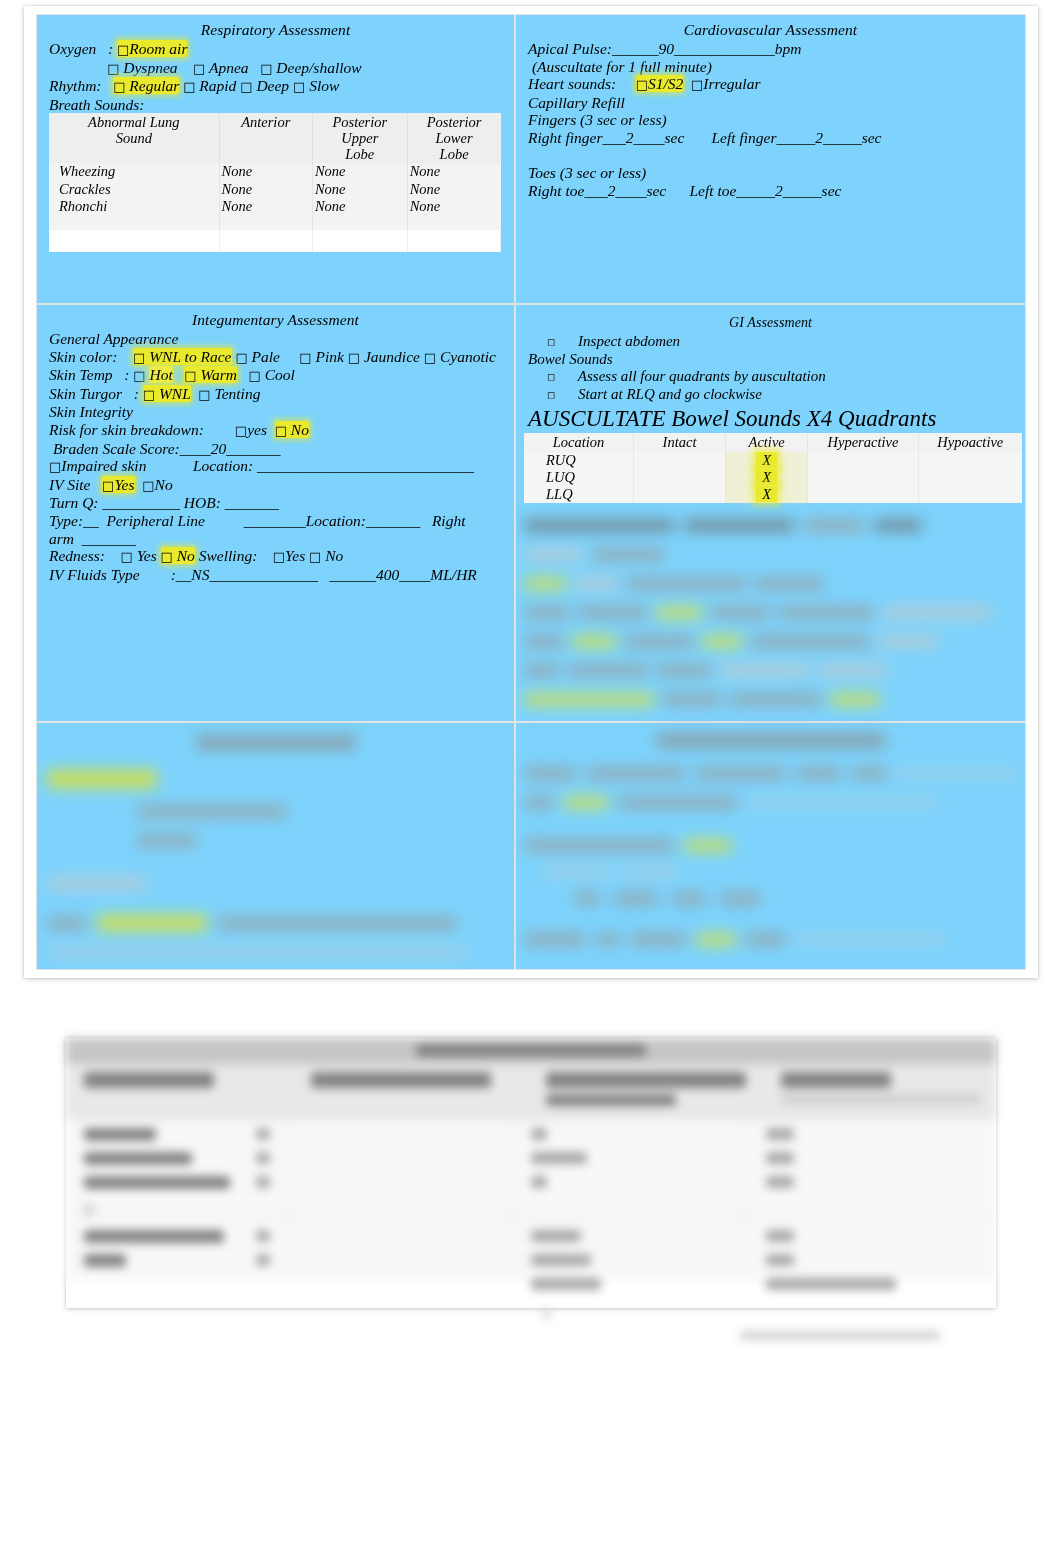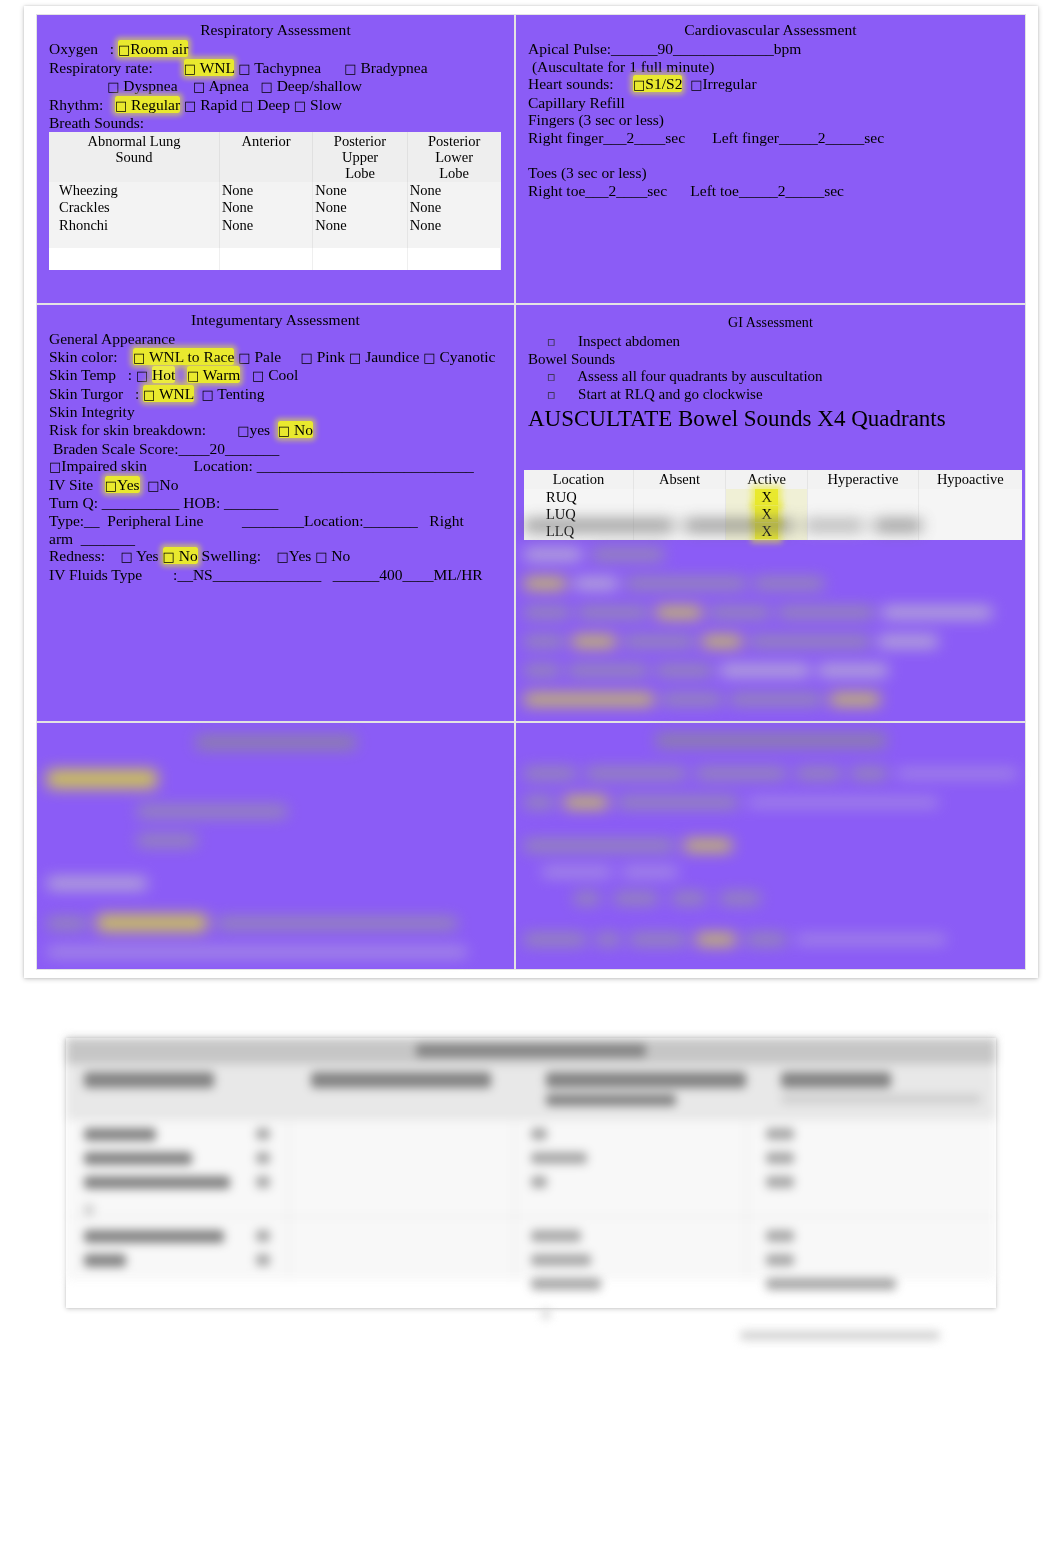--- a/index.html
+++ b/index.html
@@ -35,21 +35,22 @@
     height: 270px;
     background: #fff;
     box-shadow: 0 1px 5px rgba(0,0,0,0.20), 0 0 2px rgba(0,0,0,0.10);
   }
 
   
   .panel {
     position: absolute;
     box-sizing: border-box;
     border: 1px solid #e3e3e3;
-    background: #8b5cf6;
+    background: #7dd3fc;
+    font-style: italic;
   }
   .p-resp  { left: 12px;  top: 8px;   width: 479px; height: 290px; }
   .p-cv    { left: 491px; top: 8px;   width: 511px; height: 290px; }
   .p-integ { left: 12px;  top: 298px; width: 479px; height: 418px; }
   .p-gi    { left: 491px; top: 298px; width: 511px; height: 418px; }
   .p-blL   { left: 12px;  top: 716px; width: 479px; height: 248px; }
   .p-blR   { left: 491px; top: 716px; width: 511px; height: 248px; }
 
   .sec-title {
     text-align: center;
@@ -111,21 +112,21 @@
     background: #f3f3f3;
     border-right: 1px solid #e5e5e5;
     padding: 0 2px;
     line-height: 17.5px;
   }
   table.lung td:last-child { border-right: none; }
   table.lung tr.spacer td { background: #f3f3f3; height: 14px; }
   table.lung tr.blank td { background: #fff; height: 22px; border-right: 1px solid #efefef;}
 
   
-  table.quad { margin-left: 8px; width: 498px; margin-top: 37px; }
+  table.quad { margin-left: 8px; width: 498px; }
   table.quad th {
     font-weight: normal;
     background: #f2f2f2;
     border-right: 1px solid #e4e4e4;
     padding: 1px 0;
     line-height: 17px;
   }
   table.quad th:last-child { border-right: none; }
   table.quad td {
     background: #f5f5f5;
@@ -197,21 +198,20 @@
 
 <div class="sheet">
 
   <div class="panel p-resp">
     <div class="sec-title">Respiratory Assessment</div>
 
     <div class="body">
       <div class="row"><span>Oxygen</span>   <span>:</span> <span class="hl"><span class="cb">□</span><span>Room air</span></span></div>
 
 
-      <div class="row"><span>Respiratory rate:</span>        <span class="hl"><span class="cb">□</span> <span>WNL</span></span> <span class="cb">□</span> <span>Tachypnea</span>      <span class="cb">□</span> <span>Bradypnea</span></div>
 
       <div class="row">               <span class="cb">□</span> <span>Dyspnea</span>    <span class="cb">□</span> <span>Apnea</span>   <span class="cb">□</span> <span>Deep/shallow</span></div>
 
       <div class="row"><span>Rhythm:</span>   <span class="hl"><span class="cb">□</span> <span>Regular</span></span> <span class="cb">□</span> <span>Rapid</span> <span class="cb">□</span> <span>Deep</span> <span class="cb">□</span> <span>Slow</span></div>
 
       <div class="row">Breath Sounds:</div>
 
     </div>
 
     <table class="lung">
@@ -324,21 +324,21 @@
       <div class="row">Bowel Sounds</div>
       <div class="row">     <span class="bul">▫</span>      <span>Assess all four quadrants by auscultation</span></div>
       <div class="row">     <span class="bul">▫</span>      <span>Start at RLQ and go clockwise</span></div>
       <div style="font-size:23px;line-height:28px;margin-top:2px">AUSCULTATE Bowel Sounds X4 Quadrants</div>
     </div>
 
     <table class="quad">
       <tbody>
           <tr>
         <th style="width:110px">Location</th>
-        <th style="width:92px">Absent</th>
+        <th style="width:92px">Intact</th>
         <th style="width:82px">Active</th>
         <th style="width:110px">Hyperactive</th>
         <th style="width:104px">Hypoactive</th>
       </tr>
       <tr>
         <td class="loc">RUQ</td>
         <td></td>
         <td class="act"><span>X</span></td>
         <td></td>
         <td></td>

